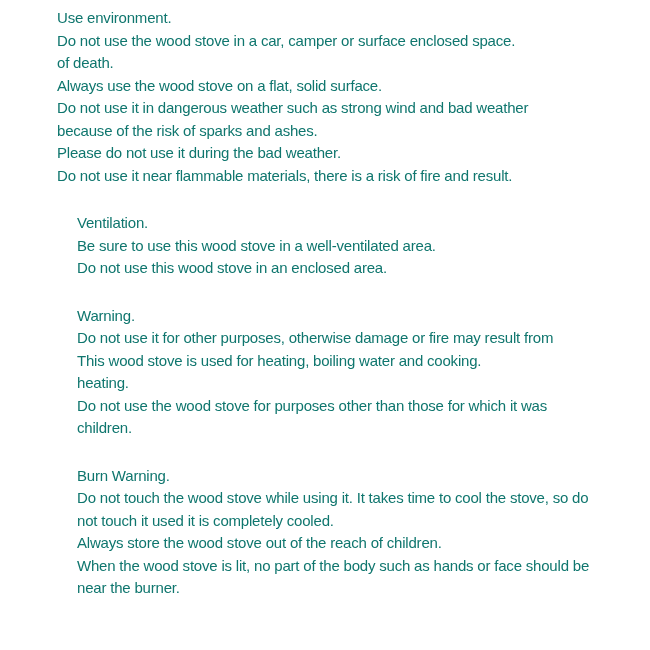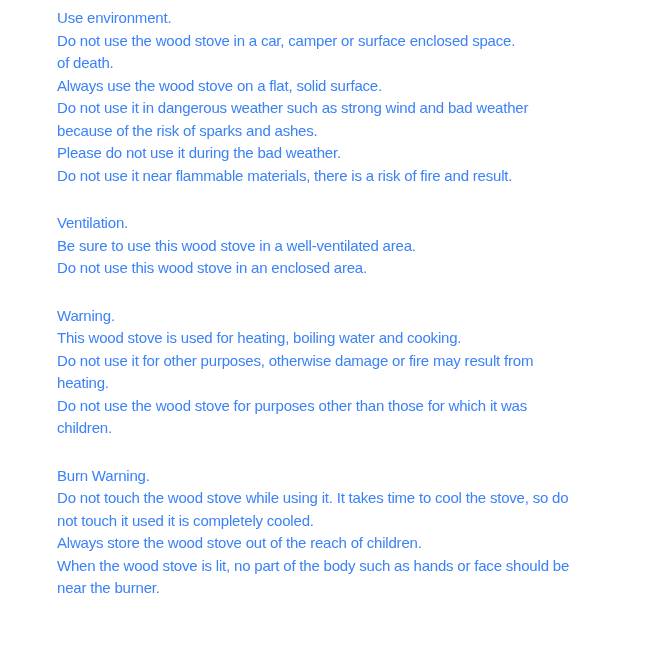--- a/index.html
+++ b/index.html
@@ -11,28 +11,29 @@
     height: 650px;
     background: #ffffff;
     overflow: hidden;
     font-family: "Liberation Sans", "DejaVu Sans", sans-serif;
   }
   .page {
     box-sizing: border-box;
     width: 650px;
     height: 650px;
     padding: 7px 30px 0 57px;
-    color: #3b82f6;
+    color: #0f766e;
   }
   .sec {
     margin: 0;
     padding: 0;
   }
   .sec + .sec {
     margin-top: 25px;
+    margin-left: 20px;
   }
   .line {
     font-size: 15px;
     line-height: 22.5px;
     letter-spacing: -0.2px;
     white-space: nowrap;
   }
   .heading {
     
     font-weight: 400;
@@ -55,22 +56,22 @@
   </section>
 
   <section class="sec">
     <div class="line heading">Ventilation.</div>
     <div class="line">Be sure to use this wood stove in a well-ventilated area.</div>
     <div class="line">Do not use this wood stove in an enclosed area.</div>
   </section>
 
   <section class="sec">
     <div class="line heading">Warning.</div>
+    <div class="line">Do not use it for other purposes, otherwise damage or fire may result from</div>
     <div class="line">This wood stove is used for heating, boiling water and cooking.</div>
-    <div class="line">Do not use it for other purposes, otherwise damage or fire may result from</div>
     <div class="line">heating.</div>
     <div class="line">Do not use the wood stove for purposes other than those for which it was</div>
     <div class="line">children.</div>
   </section>
 
   <section class="sec">
     <div class="line heading">Burn Warning.</div>
     <div class="line">Do not touch the wood stove while using it. It takes time to cool the stove, so do</div>
     <div class="line">not touch it used it is completely cooled.</div>
     <div class="line">Always store the wood stove out of the reach of children.</div>

